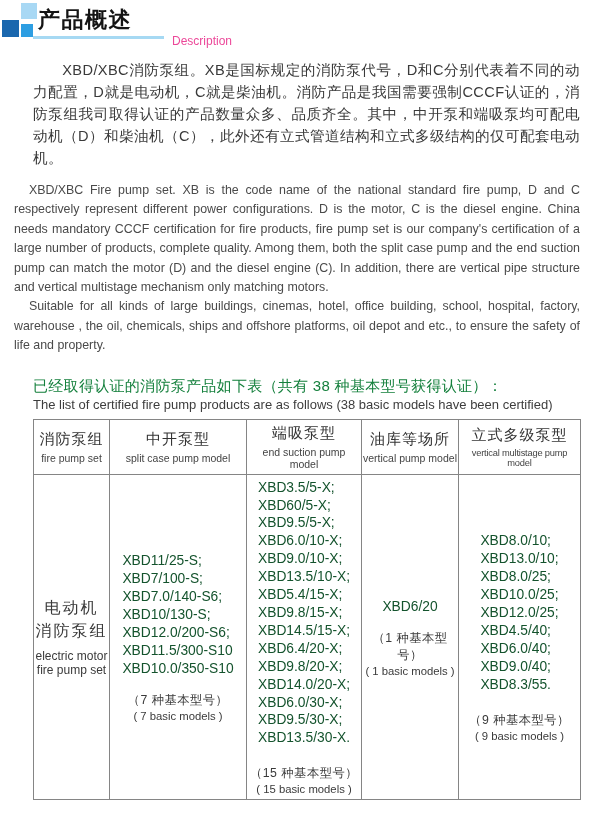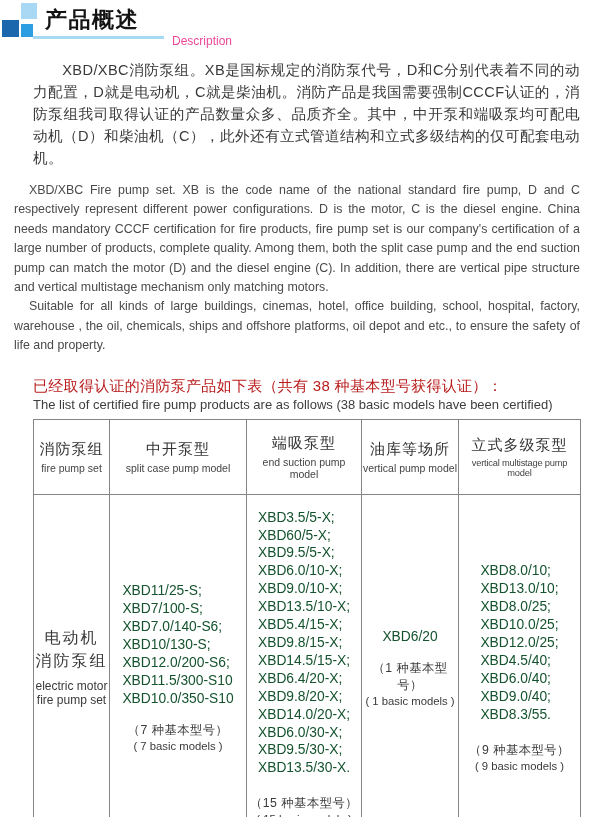--- a/index.html
+++ b/index.html
@@ -13,21 +13,21 @@
   }
   .page { position:relative; width:610px; height:817px; background:#fff; }
 
   
   .band { position:relative; height:50px; }
   .sq { position:absolute; display:block; }
   .sq-light { left:21px; top:3px;  width:16px; height:16px; background:#a8d8f4; }
   .sq-dark  { left:2px;  top:20px; width:17px; height:17px; background:#1a67ae; }
   .sq-mid   { left:21px; top:24px; width:12px; height:13px; background:#2d9ee2; }
   .band-title {
-    position:absolute; left:45px; top:5px;
+    position:absolute; left:38px; top:5px;
     font-size:22px; font-weight:bold; color:#141414; letter-spacing:1.5px;
   }
   .band-sub { position:absolute; left:172px; top:34px; font-size:12px; color:#ec4899; }
   .band-underline { position:absolute; left:33px; top:36px; width:131px; height:3px; background:#a6d9f3; }
 
   
   .zh-para {
     margin: 0 30px 0 33px;
     font-size: 14.6px; line-height: 22px; color:#3a3a3a;
     text-align: justify; letter-spacing: 0.4px;
@@ -35,32 +35,32 @@
   .zh-para.first { margin-top: 9px; }
   .zh-para, .en-para { text-indent: 2em; }
   .en-para {
     margin: 0 30px 0 14px;
     font-size: 12.4px; line-height: 19.4px; color:#4a4a4a;
     text-align: justify; text-indent: 1.2em;
   }
   .en-para.first { margin-top: 12px; }
 
   
-  .tbl-intro-zh { margin: 21px 30px 1px 33px; font-size: 15px; color:#b91c1c; letter-spacing:0.3px; }
+  .tbl-intro-zh { margin: 21px 30px 1px 33px; font-size: 15px; color:#15803d; letter-spacing:0.3px; }
   .tbl-intro-en { margin: 0 30px 7px 33px; font-size: 13px; color:#3d3d3d; }
 
   
   table.pump {
     border-collapse: collapse; table-layout: fixed;
     margin-left: 33px; width: 547px;
   }
   table.pump th, table.pump td {
     border: 1px solid #858585;
     vertical-align: middle; text-align: center;
-    padding: 14px 1px;
+    padding: 4px 1px;
   }
   tr.hdr { height: 42px; }
   tr.r-electric { height: 306px; }
   .th-zh { font-size: 15px; font-weight: normal; color:#333; letter-spacing:1px; }
   .th-en { font-size: 10.5px; font-weight: normal; color:#444; margin-top: 3px; }
   .th-en.narrow { font-size: 9.3px; letter-spacing:-0.2px; }
 
   .set-zh { font-size: 16px; line-height: 23px; color:#3a3a3a; letter-spacing: 2px; }
   .set-en { font-size: 12px; line-height: 14.5px; color:#3a3a3a; margin-top: 7px; }
 

